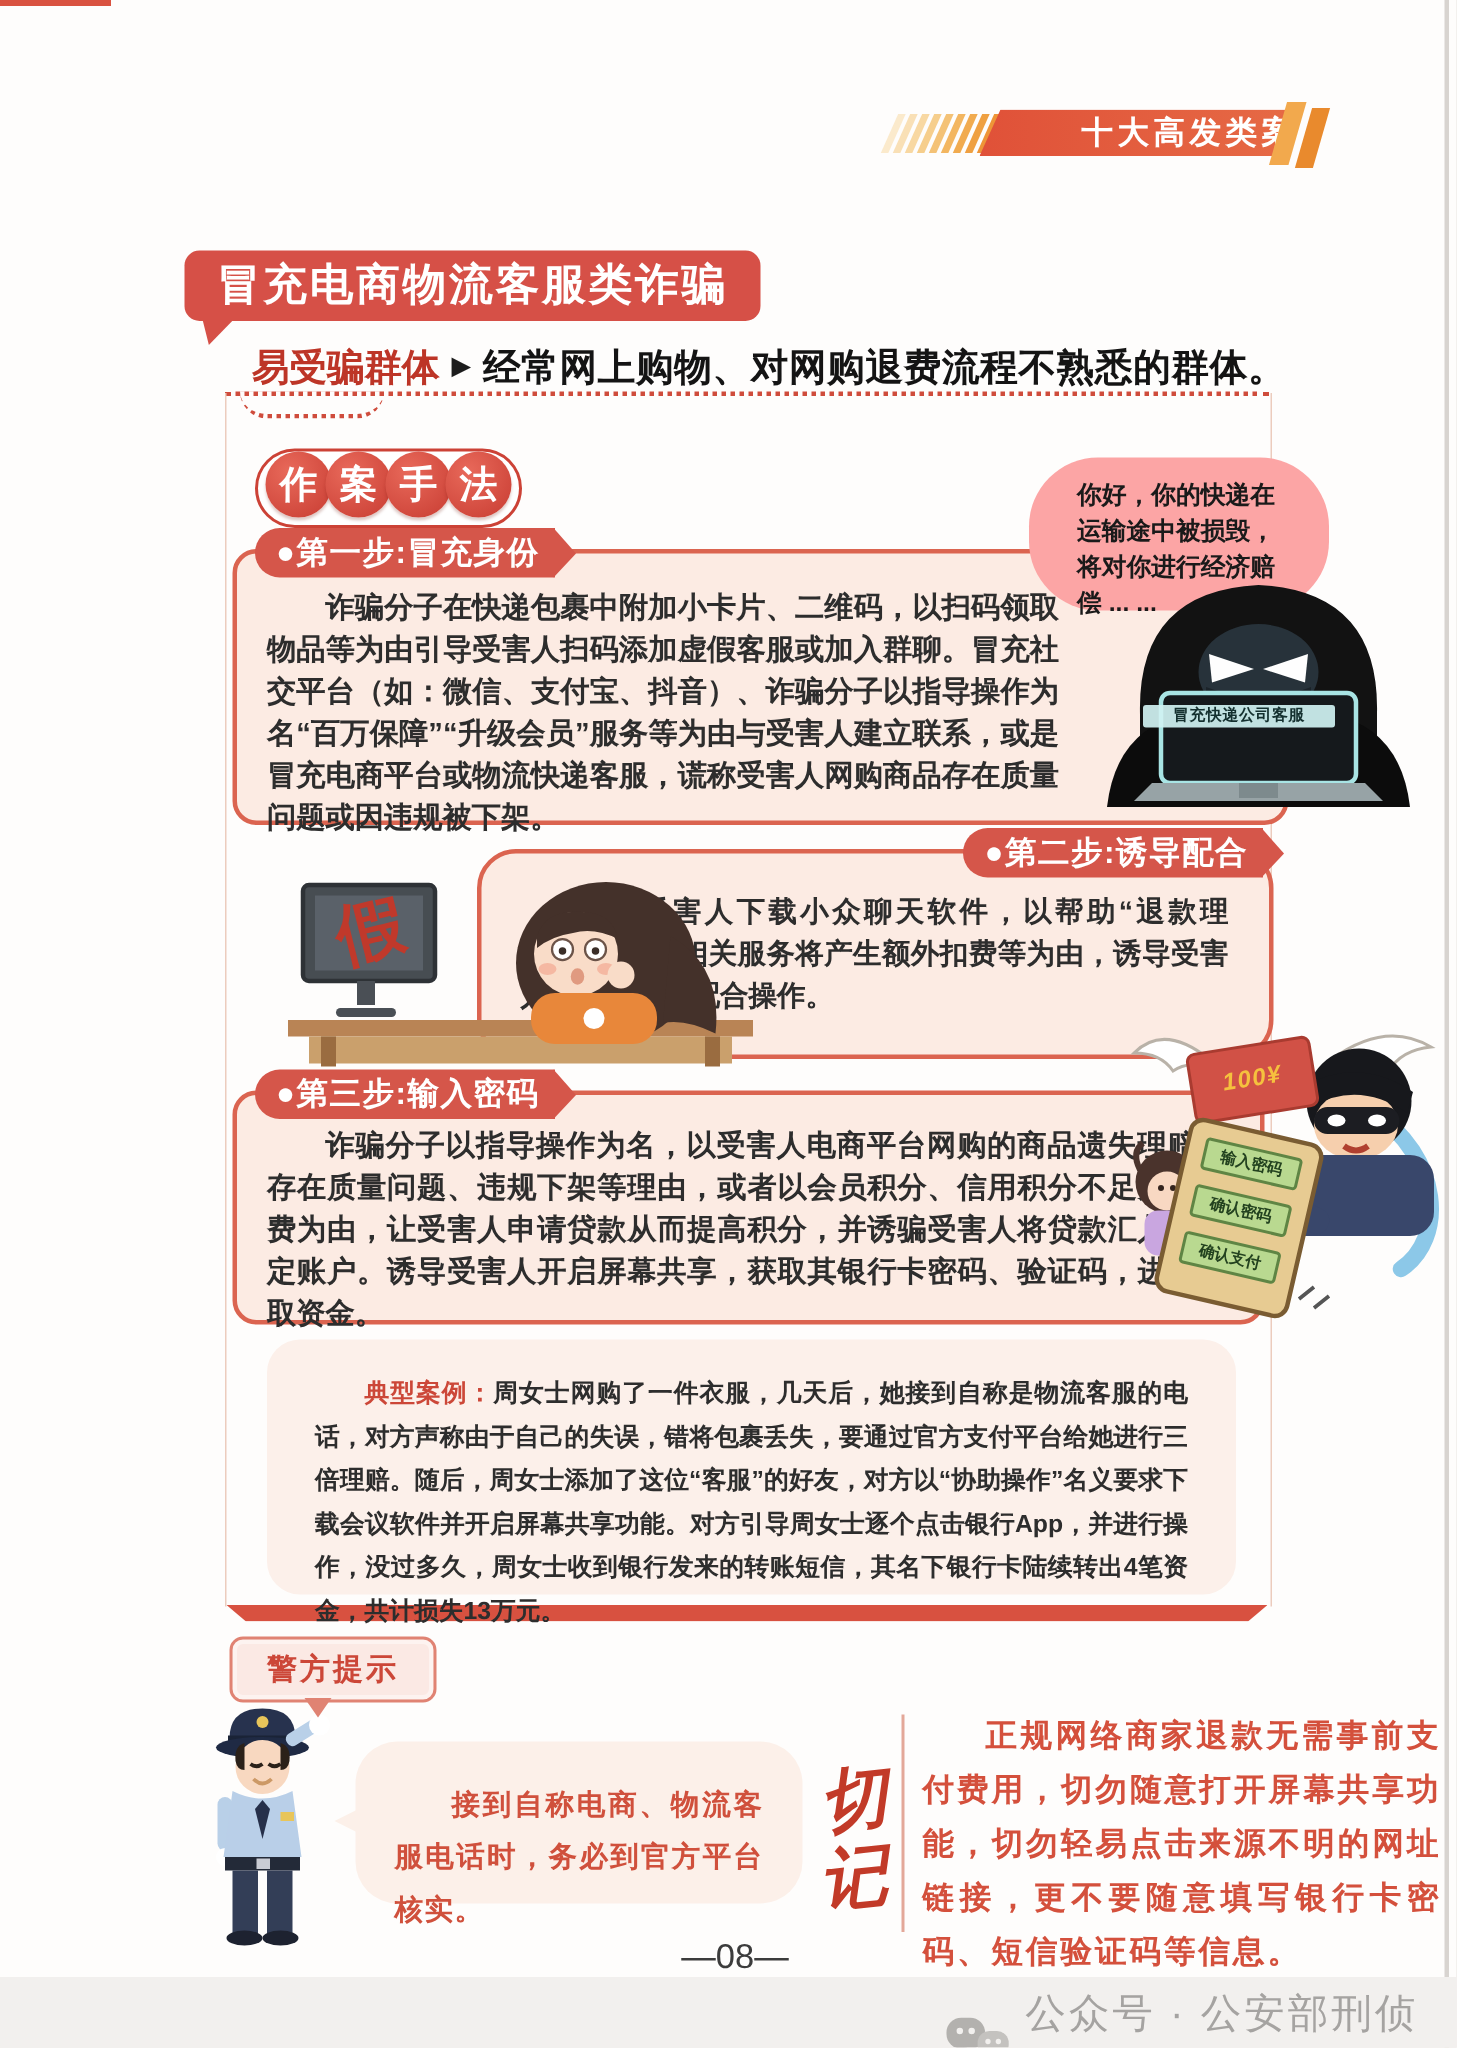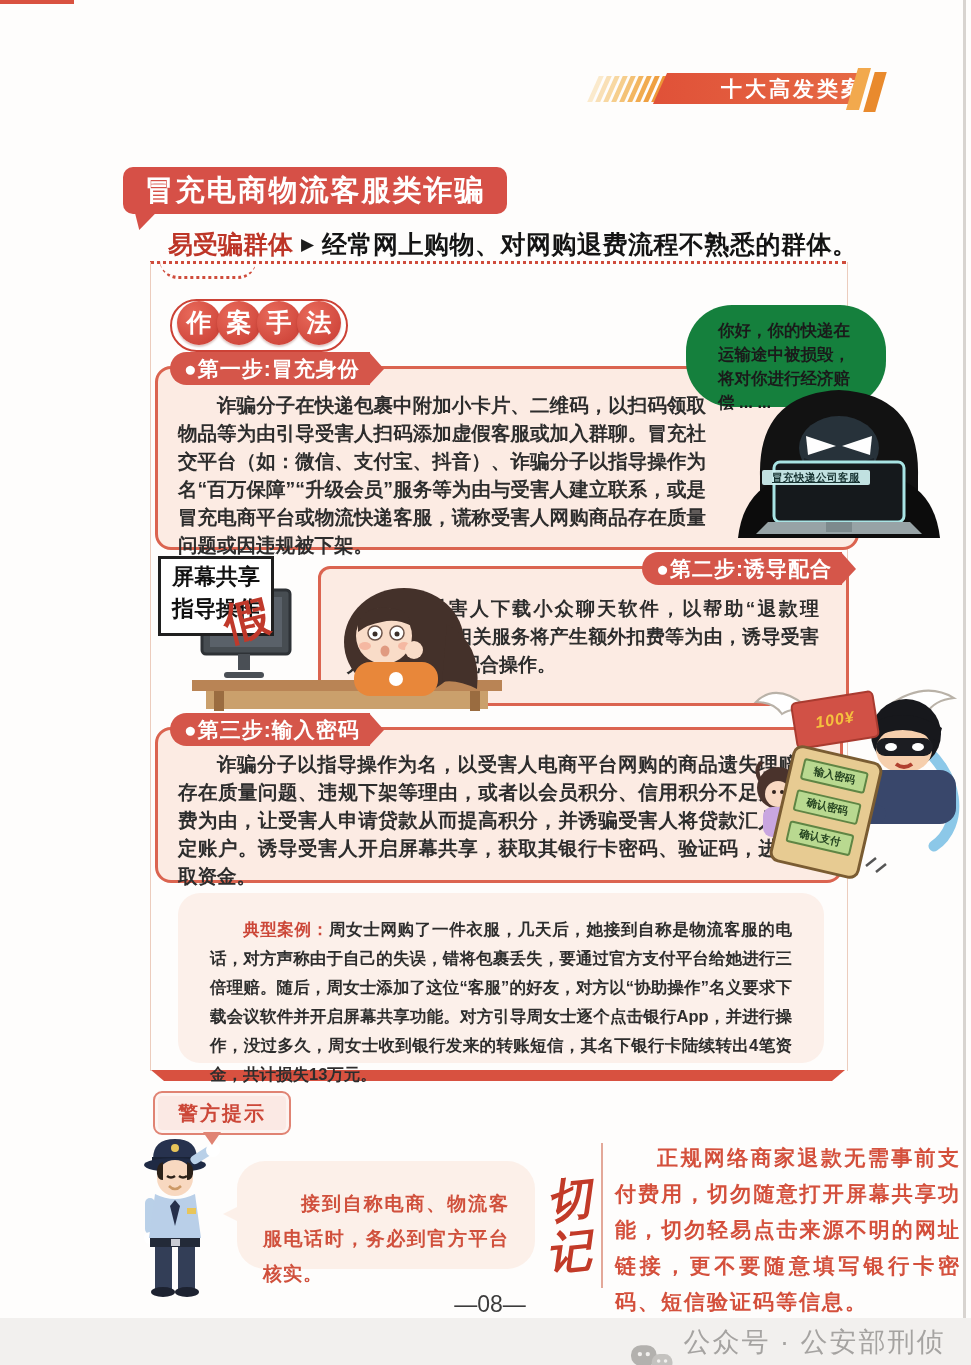--- a/index.html
+++ b/index.html
@@ -59,36 +59,36 @@
   .body-text{color:#2d2d2d;font-weight:bold;text-align:justify;text-indent:2em;}
 
   .step1{left:155px;top:366px;width:682px;height:178px;padding-left:16px;}
   .step1 .pill{left:12px;top:-17px;}
   .step1 .body-text{position:absolute;left:20px;top:22px;width:528px;font-size:19.5px;line-height:28px;}
 
   .sign-box{left:158px;top:556px;width:110px;height:72px;background:#fff;border:3px solid #1f1f1f;
     color:#111;font-size:22px;font-weight:bold;text-align:center;line-height:32px;padding-top:2px;z-index:8;}
   .stamp{left:224px;top:590px;font-size:46px;font-weight:bold;color:#c0392b;transform:rotate(-14deg);z-index:9;}
 
-  .step2{left:318px;top:566px;width:525px;height:134px;background:#fcebe3;border:3px solid #db6450;border-radius:12px;}
+  .step2{left:318px;top:566px;width:525px;height:134px;background:#fcebe3;border:3px solid #db6450;border-radius:26px;}
   .step2 .pill{right:4px;top:-17px;border-radius:18px 0 0 18px;}
   .step2 .body-text{position:absolute;left:26px;top:26px;width:472px;font-size:19px;line-height:28px;}
 
   .step3{left:155px;top:727px;width:682px;height:150px;}
   .step3 .pill{left:12px;top:-17px;}
   .step3 .body-text{position:absolute;left:20px;top:20px;width:640px;font-size:19.5px;line-height:28px;}
 
   
-  .hacker-bubble{left:686px;top:305px;width:200px;height:102px;background:#15803d;border-radius:46px;
+  .hacker-bubble{left:686px;top:305px;width:200px;height:102px;background:#fca5a5;border-radius:46px;
     color:#1a1a1a;font-size:16.5px;font-weight:bold;line-height:24px;padding:13px 32px 0 32px;box-sizing:border-box;z-index:4;}
   .hacker-bubble::after{content:"";position:absolute;right:38px;bottom:-14px;width:0;height:0;
     border-top:18px solid #eceae7;border-left:16px solid transparent;transform:skewX(-18deg);}
   .hacker-svg{left:728px;top:376px;z-index:5;}
-  .laptop-label{left:762px;top:470px;width:108px;height:15px;background:rgba(208,242,242,.92);border-radius:2px;
-    color:#14302f;font-size:10.5px;font-weight:bold;text-align:center;line-height:15px;z-index:6;letter-spacing:0.5px;text-decoration:underline;}
+  .laptop-label{left:762px;top:470px;width:128px;height:15px;background:rgba(208,242,242,.92);border-radius:2px;
+    color:#14302f;font-size:10.5px;font-weight:bold;text-align:center;line-height:15px;z-index:6;letter-spacing:0.5px;}
 
   
   .girl-svg{left:192px;top:584px;z-index:7;}
 
   
   .scene-svg{left:748px;top:676px;z-index:6;}
   .envelope{left:793px;top:696px;width:80px;height:44px;background:#d15146;border:2px solid #a93b30;border-radius:6px;
     transform:rotate(-9deg);z-index:7;display:flex;align-items:center;justify-content:center;
     color:#f5c13e;font-size:16px;font-weight:bold;font-style:italic;letter-spacing:1px;}
   .phone{left:780px;top:752px;width:92px;height:120px;background:#e7cb92;border:3px solid #7a5c32;border-radius:10px;
@@ -181,24 +181,20 @@
     <path d="M40,146 L182,146 L194,158 L28,158 Z" fill="#97a3a6"></path>
     <rect x="98" y="146" width="26" height="10" fill="#7d8a8d"></rect>
   </svg>
   <div class="abs laptop-label">冒充快递公司客服</div>
 
   <div class="abs step-box step1">
     <div class="pill">●第一步:冒充身份</div>
     <div class="body-text">诈骗分子在快递包裹中附加小卡片、二维码，以扫码领取物品等为由引导受害人扫码添加虚假客服或加入群聊。冒充社交平台（如：微信、支付宝、抖音）、诈骗分子以指导操作为名“百万保障”“升级会员”服务等为由与受害人建立联系，或是冒充电商平台或物流快递客服，谎称受害人网购商品存在质量问题或因违规被下架。</div>
   </div>
 
-  <div class="abs sign-box">
-    <div>屏幕共享</div>
-    <div>指导操作</div>
-  </div>
   <div class="abs stamp">假</div>
 
   <div class="abs step2">
     <div class="pill">●第二步:诱导配合</div>
     <div class="body-text">诱导受害人下载小众聊天软件，以帮助“退款理赔”或不取消相关服务将产生额外扣费等为由，诱导受害人支付费用或配合操作。</div>
   </div>
 
   <svg class="abs girl-svg" width="315" height="128" viewBox="0 0 315 128">
     <rect x="0" y="96" width="310" height="11" fill="#b98455"></rect>
     <rect x="14" y="107" width="282" height="18" fill="#caa06c"></rect>

